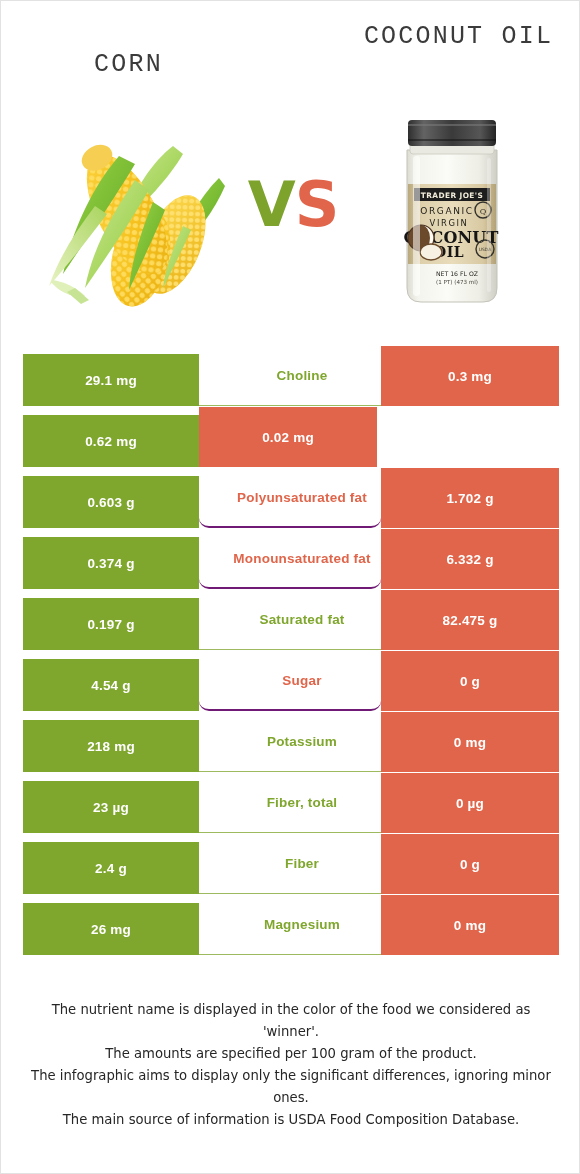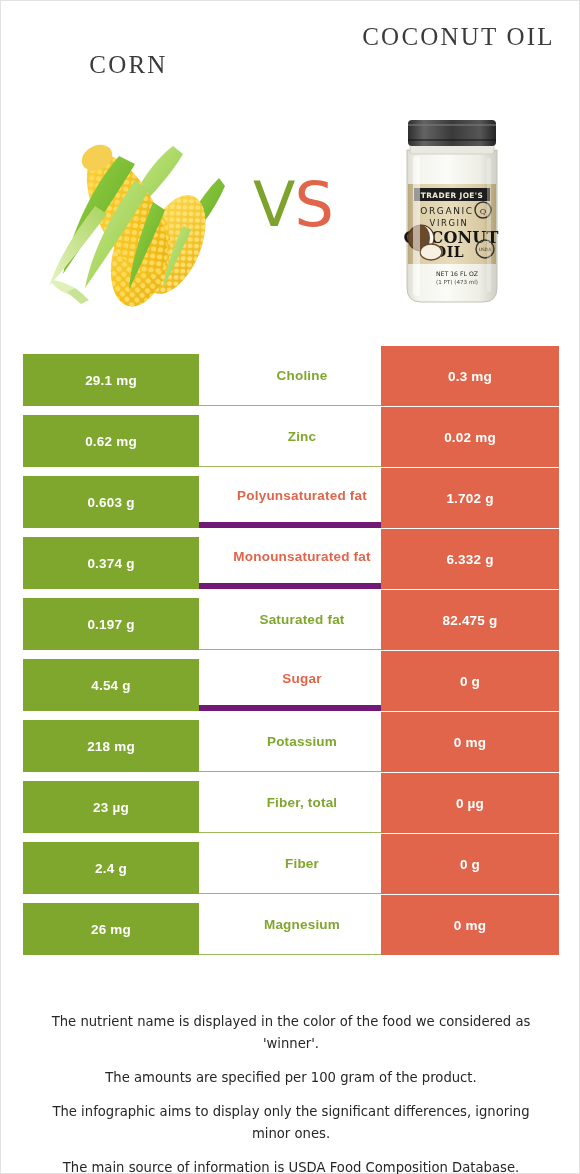--- a/index.html
+++ b/index.html
@@ -23,21 +23,21 @@
     background: #fff;
   }
 
   
   .header {
     position: relative;
     height: 318px;
   }
   .title {
     position: absolute;
-    font-family: Liberation Serif, serif;
+    font-family: Liberation Mono, monospace;
     font-weight: 300;
     font-size: 25px;
     letter-spacing: 2.2px;
     color: #3b3b3b;
     text-transform: uppercase;
     line-height: 31px;
     text-align: center;
   }
   .title-left {
     left: 20px;
@@ -65,21 +65,21 @@
     height: 205px;
   }
   .vs {
     position: absolute;
     left: 232px;
     top: 168px;
     width: 120px;
     text-align: center;
     font-family: "DejaVu Sans", sans-serif;
     font-size: 62px;
-    font-weight: 400;
+    font-weight: 700;
     letter-spacing: -1px;
     line-height: 72px;
   }
   .vs .v { color: #7da32c; }
   .vs .s { color: #e0654a; }
 
   
   .table {
     position: absolute;
     left: 22px;
@@ -117,36 +117,37 @@
     font-weight: 700;
     font-size: 13.5px;
     padding-left: 24px;
   }
   .row.win-corn .cell-mid {
     color: #7fa62d;
     border-bottom: 1px solid #9dbb5e;
   }
   .row.win-oil .cell-mid {
     color: #e0654a;
-    border-bottom: 6px solid #701a75;
+    border-bottom: 2px solid #701a75;
+    border-radius: 10px;
   }
 
   
   .footer {
     position: absolute;
     left: 24px;
     top: 998px;
     width: 532px;
     text-align: center;
     font-family: "DejaVu Sans", sans-serif;
     font-size: 13.2px;
     line-height: 22px;
     color: #262626;
   }
-  .footer p { margin: 12px; }
+  .footer p { margin: 0; }
 </style>
 </head>
 <body>
 
 <div class="page">
 
   <div class="header">
 
     <div class="title title-left">Corn</div>
     <div class="title title-right">Coconut Oil</div>
@@ -286,21 +287,20 @@
   <div class="table">
 
     <div class="row win-corn">
       <div class="cell cell-left">29.1 mg</div>
       <div class="cell cell-mid">Choline</div>
       <div class="cell cell-right">0.3 mg</div>
     </div>
 
     <div class="row win-corn">
       <div class="cell cell-left">0.62 mg</div>
-      <div class="cell cell-mid">Zinc</div>
       <div class="cell cell-right">0.02 mg</div>
     </div>
 
     <div class="row win-oil">
       <div class="cell cell-left">0.603 g</div>
       <div class="cell cell-mid">Polyunsaturated fat</div>
       <div class="cell cell-right">1.702 g</div>
     </div>
 
     <div class="row win-oil">

